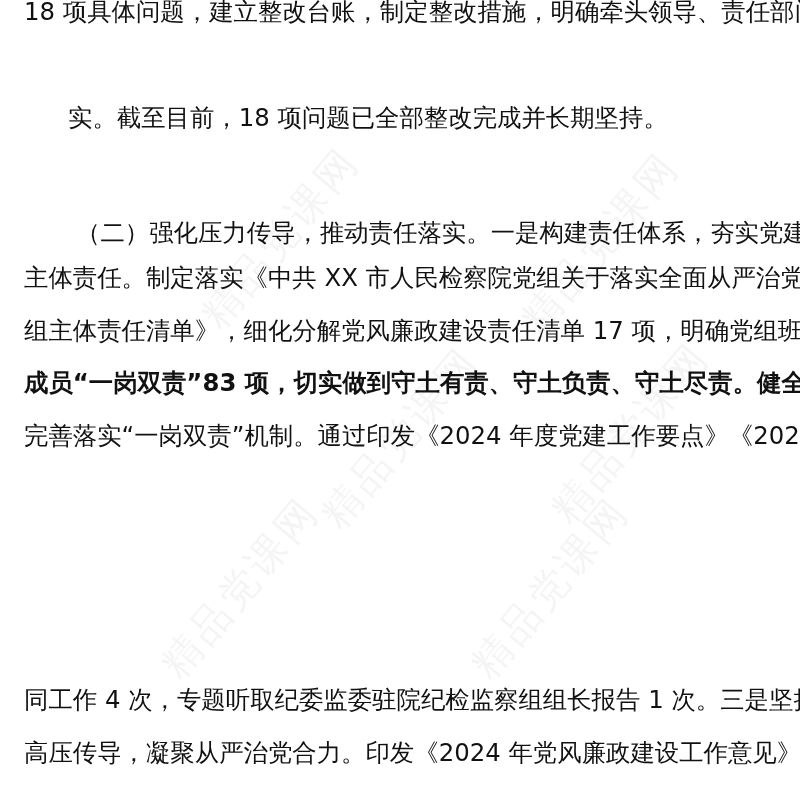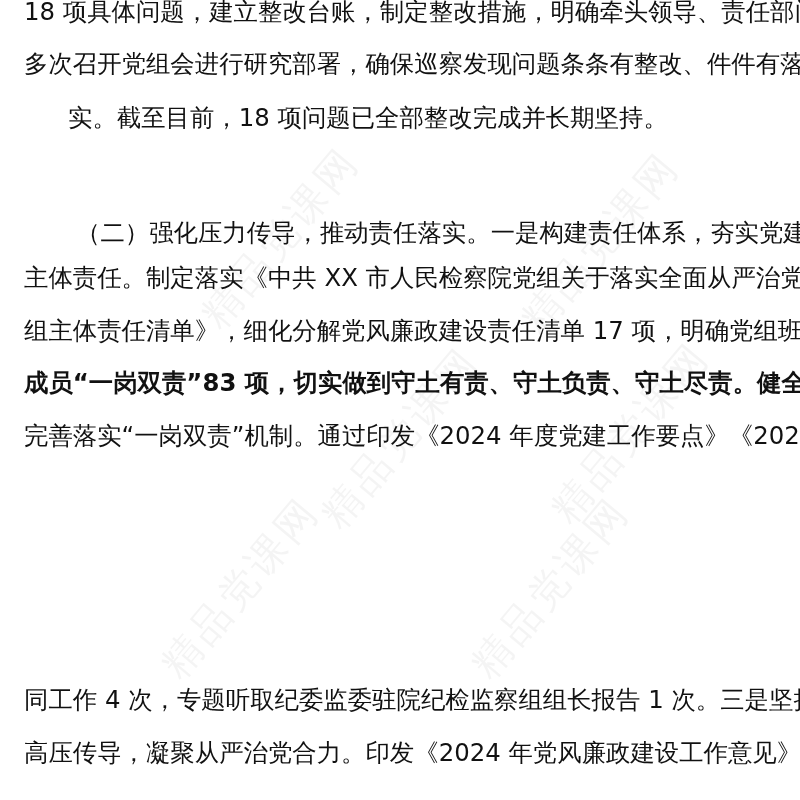--- a/index.html
+++ b/index.html
@@ -61,21 +61,20 @@
 <div class="page">
 
   <div class="watermark" style="left:170px; top:210px;">精品党课网</div>
   <div class="watermark" style="left:490px; top:215px;">精品党课网</div>
   <div class="watermark" style="left:290px; top:410px;">精品党课网</div>
   <div class="watermark" style="left:520px; top:405px;">精品党课网</div>
   <div class="watermark" style="left:130px; top:560px;">精品党课网</div>
   <div class="watermark" style="left:440px; top:560px;">精品党课网</div>
 
   <div class="line" style="top:-5px;">18 项具体问题，建立整改台账，制定整改措施，明确牵头领导、责任部门，</div>
-  <div class="line" style="top:47px;">多次召开党组会进行研究部署，确保巡察发现问题条条有整改、件件有落</div>
   <div class="line last" style="top:101px;">实。截至目前，18 项问题已全部整改完成并长期坚持。</div>
 
   <div class="line indent" style="top:216px;">（二）强化压力传导，推动责任落实。一是构建责任体系，夯实党建</div>
   <div class="line" style="top:261px;">主体责任。制定落实《中共 XX 市人民检察院党组关于落实全面从严治党党</div>
   <div class="line" style="top:314px;">组主体责任清单》，细化分解党风廉政建设责任清单 17 项，明确党组班子</div>
   <div class="line" style="top:366px;font-weight:bold;">成员“一岗双责”83 项，切实做到守土有责、守土负责、守土尽责。健全</div>
   <div class="line" style="top:419px;">完善落实“一岗双责”机制。通过印发《2024 年度党建工作要点》《2024</div>
   <div class="line" style="top:683px;">同工作 4 次，专题听取纪委监委驻院纪检监察组组长报告 1 次。三是坚持</div>
   <div class="line" style="top:736px;">高压传导，凝聚从严治党合力。印发《2024 年党风廉政建设工作意见》，</div>
 

